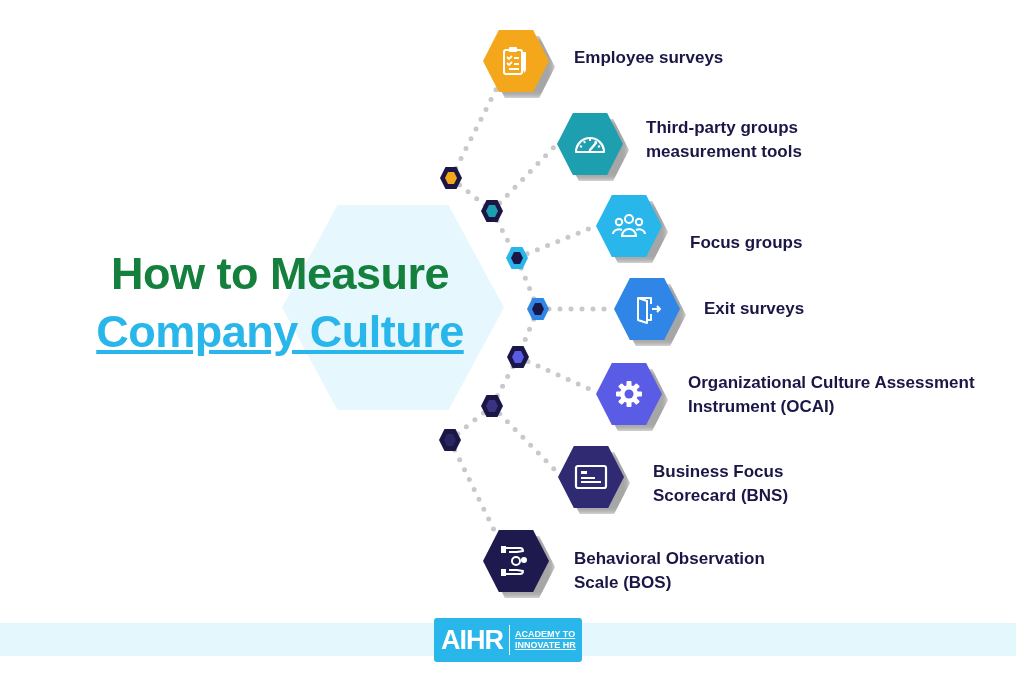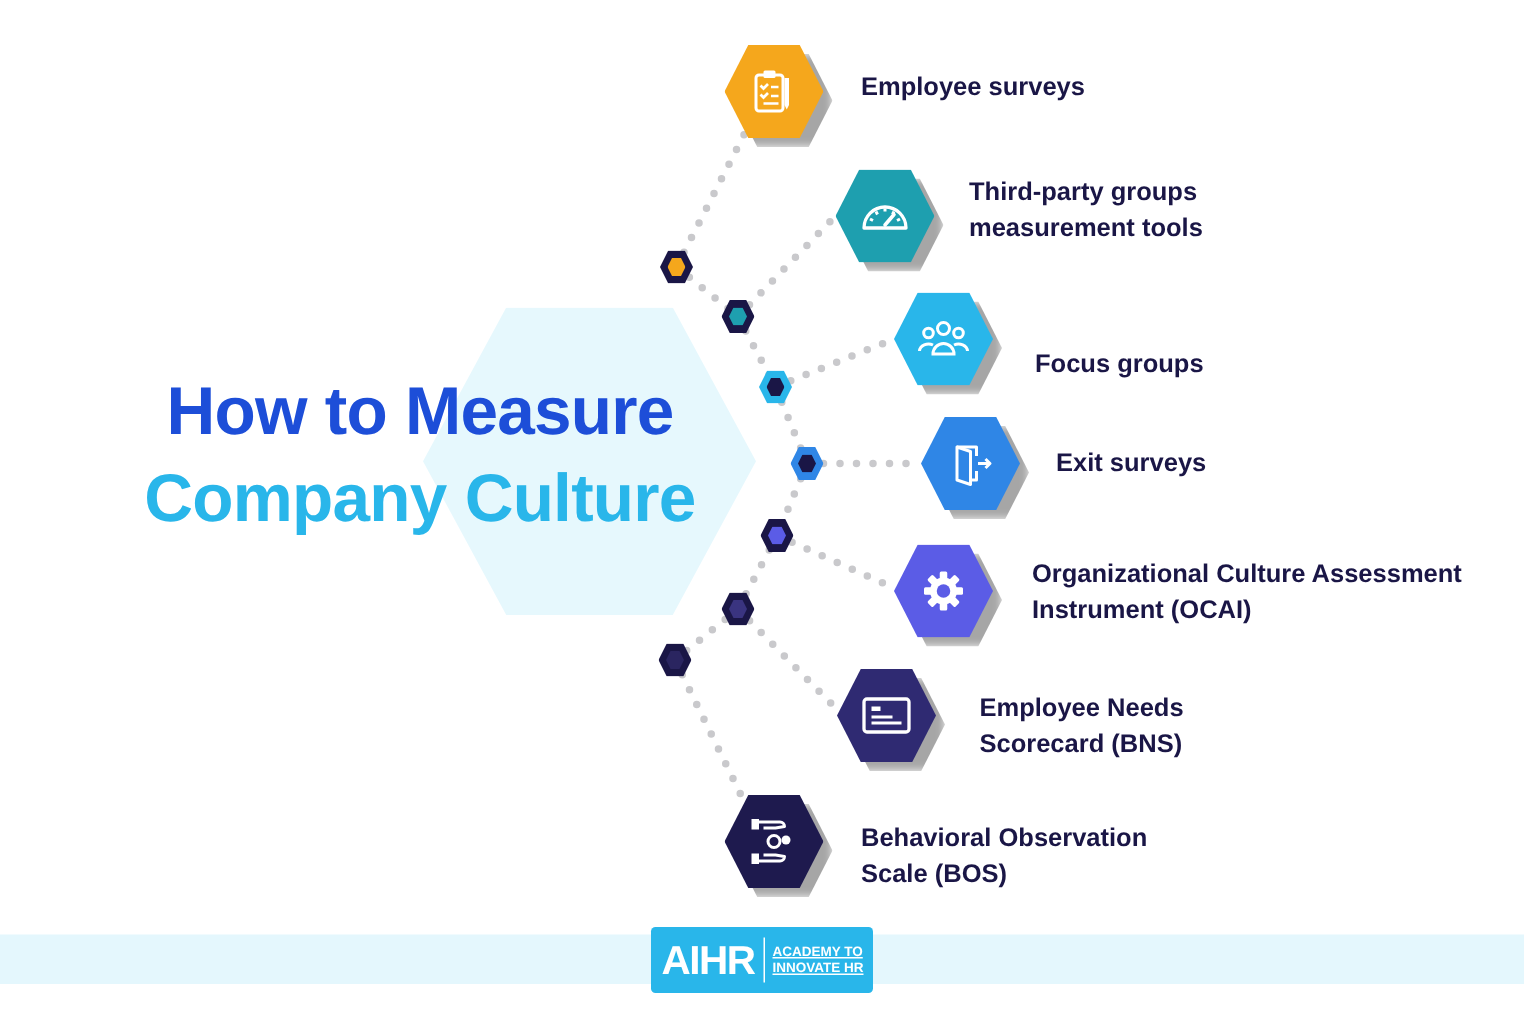--- a/index.html
+++ b/index.html
@@ -9,22 +9,22 @@
   .bg-hex {
     position: absolute; left: 282px; top: 205px; width: 222px; height: 205px;
     background: #e6f8fd;
     clip-path: polygon(25% 0, 75% 0, 100% 50%, 75% 100%, 25% 100%, 0 50%);
     border-radius: 30px;
   }
   .title {
     position: absolute; left: 60px; top: 245px; width: 440px; text-align: center;
     font-weight: 700; font-size: 45px; line-height: 58px; letter-spacing: -0.5px;
   }
-  .title .l1 { color: #1d4ed8; display: block; }
-  .title .l2 { color: #29b6ea; display: block; }
+  .title .l1 { color: #15803d; display: block; }
+  .title .l2 { color: #29b6ea; display: block; text-decoration: underline; }
 
   svg.lines { position: absolute; left: 0; top: 0; }
 
   .node {
     position: absolute; width: 22px; height: 22px;
     clip-path: polygon(25% 0, 75% 0, 100% 50%, 75% 100%, 25% 100%, 0 50%);
     display: flex; align-items: center; justify-content: center;
   }
   .node .inner {
     width: 12px; height: 12px;
@@ -178,21 +178,21 @@
 <div class="label" style="left:688px;top:371px;width:290px;">Organizational Culture Assessment Instrument (OCAI)</div>
 
 <div class="icon-shadow" style="left:564px;top:452px;"></div>
 <div class="icon-hex" style="left:558px;top:446px;background:#2f2a72;">
   <svg width="34" height="26" viewBox="0 0 34 26">
     <rect x="2" y="2" width="30" height="22" rx="2" fill="none" stroke="#fff" stroke-width="2.2"></rect>
     <rect x="7" y="7" width="6" height="3" fill="#fff"></rect>
     <path d="M7 14 h14 M7 18 h20" stroke="#fff" stroke-width="2"></path>
   </svg>
 </div>
-<div class="label" style="left:653px;top:460px;width:180px;">Employee Needs Scorecard (BNS)</div>
+<div class="label" style="left:653px;top:460px;width:180px;">Business Focus Scorecard (BNS)</div>
 
 <div class="icon-shadow" style="left:489px;top:536px;"></div>
 <div class="icon-hex" style="left:483px;top:530px;background:#1e1a4e;">
   <svg width="36" height="34" viewBox="0 0 36 34">
     <g fill="none" stroke="#fff" stroke-width="2" stroke-linejoin="round">
       <path d="M8 4 h14 a3 3 0 0 1 3 3 l-6 1 h-8"></path>
       <path d="M8 30 h14 a3 3 0 0 0 3-3 l-6-1 h-8"></path>
       <circle cx="18" cy="17" r="4"></circle>
     </g>
     <rect x="3" y="2" width="5" height="7" fill="#fff"></rect>

